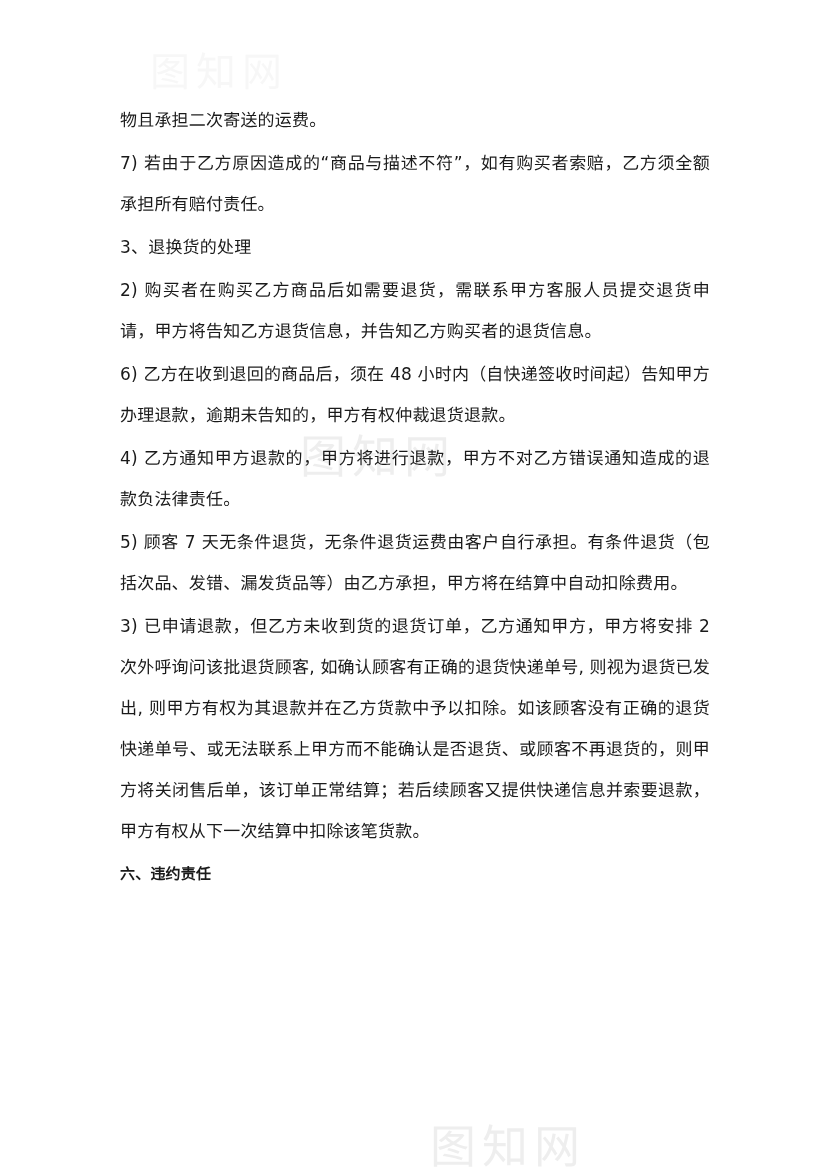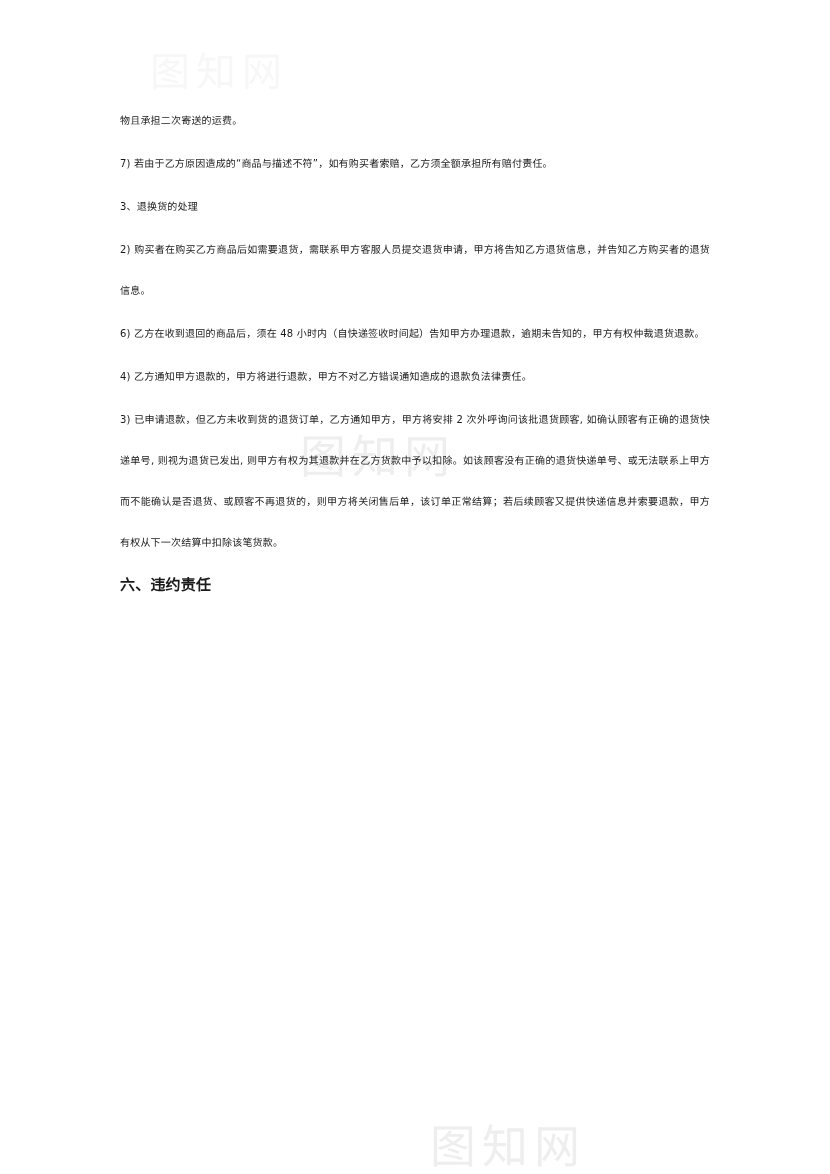--- a/index.html
+++ b/index.html
@@ -31,21 +31,21 @@
     padding: 100px 120px 60px 120px;
     box-sizing: border-box;
   }
   .doc-body {
     position: relative;
     z-index: 2;
   }
   p.para {
     margin: 0 0 2px 0;
     font-family: "DejaVu Sans", "Liberation Sans", sans-serif;
-    font-size: 10px;
+    font-size: 17px;
     line-height: 41px;
     color: #1a1a1a;
     text-align: justify;
     text-justify: inter-ideograph;
     letter-spacing: 0.2px;
     white-space: pre-wrap;
   }
   p.first {
     text-indent: 0;
   }
@@ -102,18 +102,19 @@
     <div class="watermark wm-1">图知网</div>
     <div class="watermark wm-2">图知网</div>
 
     <div class="doc-body">
       <p class="para first">物且承担二次寄送的运费。</p>
       <p class="para indent">7) 若由于乙方原因造成的“商品与描述不符”，如有购买者索赔，乙方须全额承担所有赔付责任。</p>
       <p class="para indent">3、退换货的处理</p>
       <p class="para indent">2) 购买者在购买乙方商品后如需要退货，需联系甲方客服人员提交退货申请，甲方将告知乙方退货信息，并告知乙方购买者的退货信息。</p>
       <p class="para indent">6) 乙方在收到退回的商品后，须在 48 小时内（自快递签收时间起）告知甲方办理退款，逾期未告知的，甲方有权仲裁退货退款。</p>
       <p class="para indent">4) 乙方通知甲方退款的，甲方将进行退款，甲方不对乙方错误通知造成的退款负法律责任。</p>
+      <p class="para indent">5) 顾客 7 天无条件退货，无条件退货运费由客户自行承担。有条件退货（包括次品、发错、漏发货品等）由乙方承担，甲方将在结算中自动扣除费用。</p>
       <p class="para indent">3) 已申请退款，但乙方未收到货的退货订单，乙方通知甲方，甲方将安排 2 次外呼询问该批退货顾客, 如确认顾客有正确的退货快递单号, 则视为退货已发出, 则甲方有权为其退款并在乙方货款中予以扣除。如该顾客没有正确的退货快递单号、或无法联系上甲方而不能确认是否退货、或顾客不再退货的，则甲方将关闭售后单，该订单正常结算；若后续顾客又提供快递信息并索要退款，甲方有权从下一次结算中扣除该笔货款。</p>
       <p class="heading">六、违约责任</p>
     </div>
 
   </div>
 </div>
 
 </body></html>

